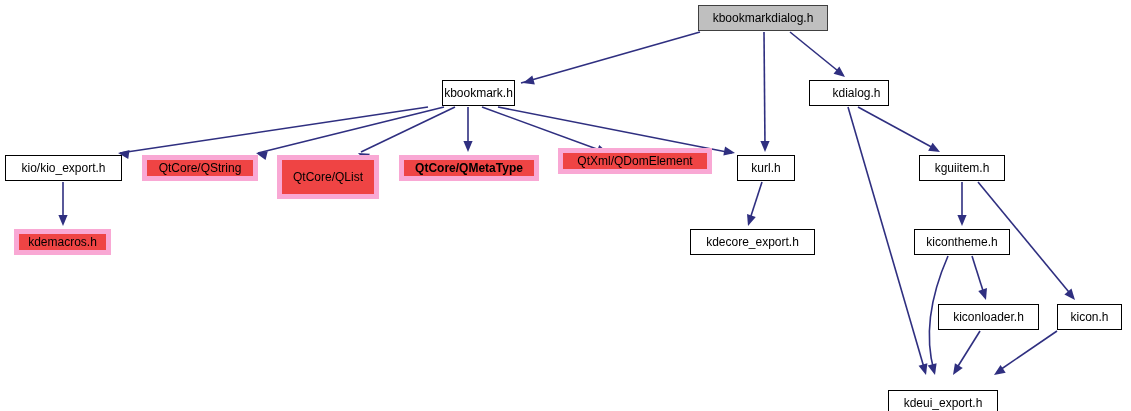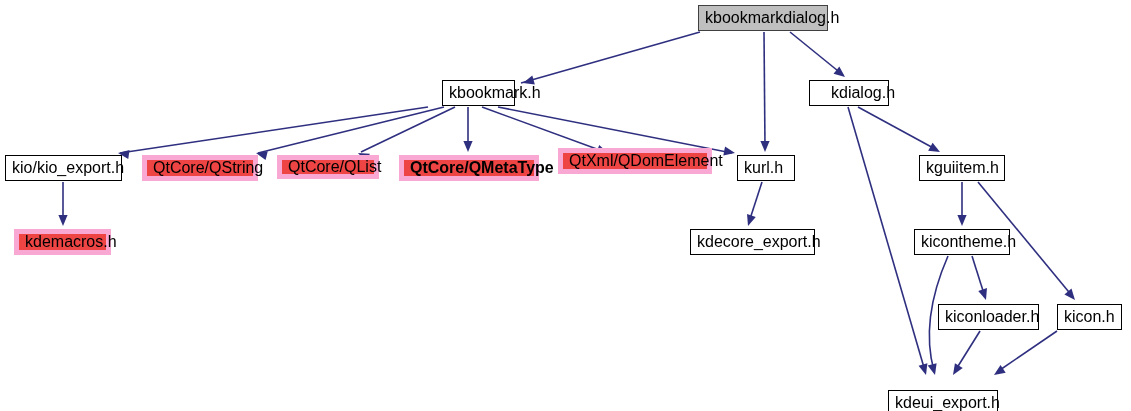--- a/index.html
+++ b/index.html
@@ -23,23 +23,24 @@
     top: 0;
     width: 1131px;
     height: 411px;
     pointer-events: none;
   }
   .node {
     position: absolute;
     box-sizing: border-box;
     display: flex;
     align-items: center;
+    justify-content: center;
     background: #ffffff;
     border: 1px solid #000000;
-    font-size: 16px;
+    font-size: 12px;
     line-height: 1;
     color: #000000;
     white-space: nowrap;
     letter-spacing: 0px;
   }
   .node.external {
     border: 5px solid #f9a8d4;
     background: #ef4444;
   }
   .node.root {
@@ -106,21 +107,21 @@
       </div>
       <div class="node" style="left: 809px; top: 80px; width: 80px; height: 26px; padding-left: 15px;">
         <span class="node-label">kdialog.h</span>
       </div>
       <div class="node" style="left: 5px; top: 155px; width: 117px; height: 26px;">
         <span class="node-label">kio/kio_export.h</span>
       </div>
       <div class="node external" style="left: 142px; top: 155px; width: 116px; height: 26px;">
         <span class="node-label">QtCore/QString</span>
       </div>
-      <div class="node external" style="left: 277px; top: 155px; width: 102px; height: 24px;">
+      <div class="node external" style="left: 277px; top: 155px; width: 102px; height: 44px;">
         <span class="node-label">QtCore/QList</span>
       </div>
       <div class="node external" style="left: 399px; top: 155px; width: 140px; height: 26px; font-weight: bold;">
         <span class="node-label">QtCore/QMetaType</span>
       </div>
       <div class="node external" style="left: 558px; top: 148px; width: 154px; height: 26px;">
         <span class="node-label">QtXml/QDomElement</span>
       </div>
       <div class="node" style="left: 737px; top: 155px; width: 58px; height: 26px;">
         <span class="node-label">kurl.h</span>

